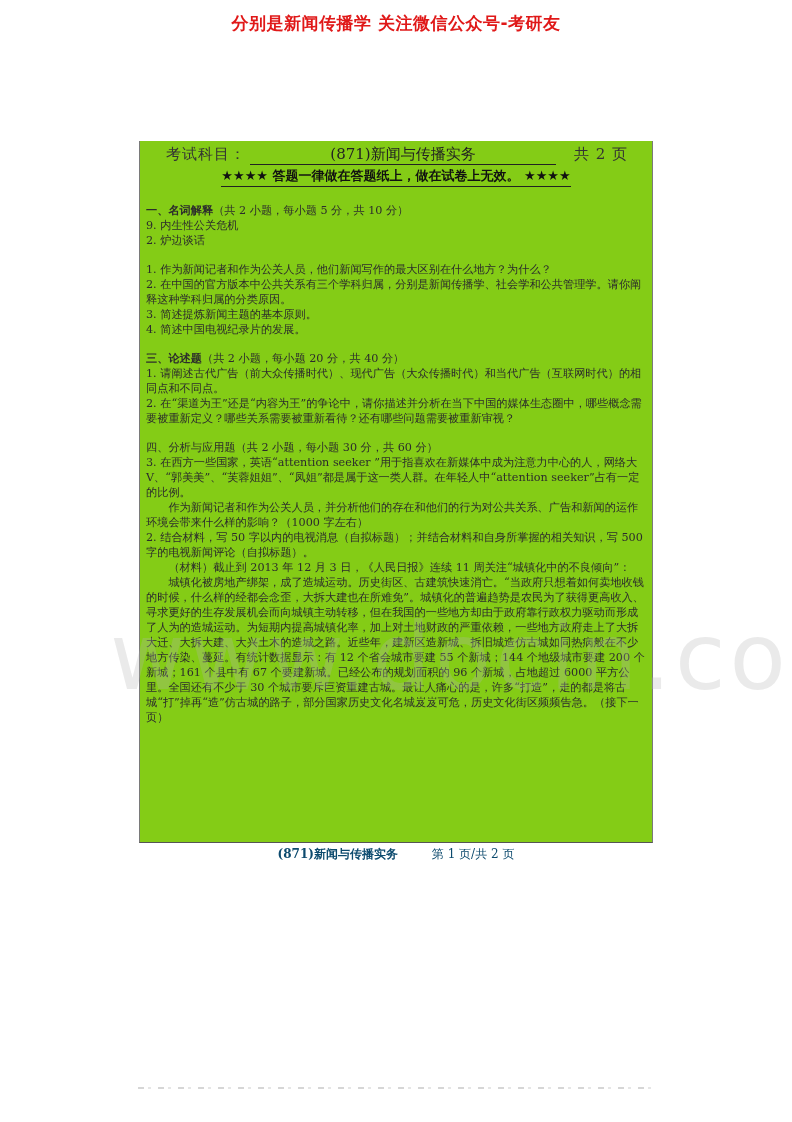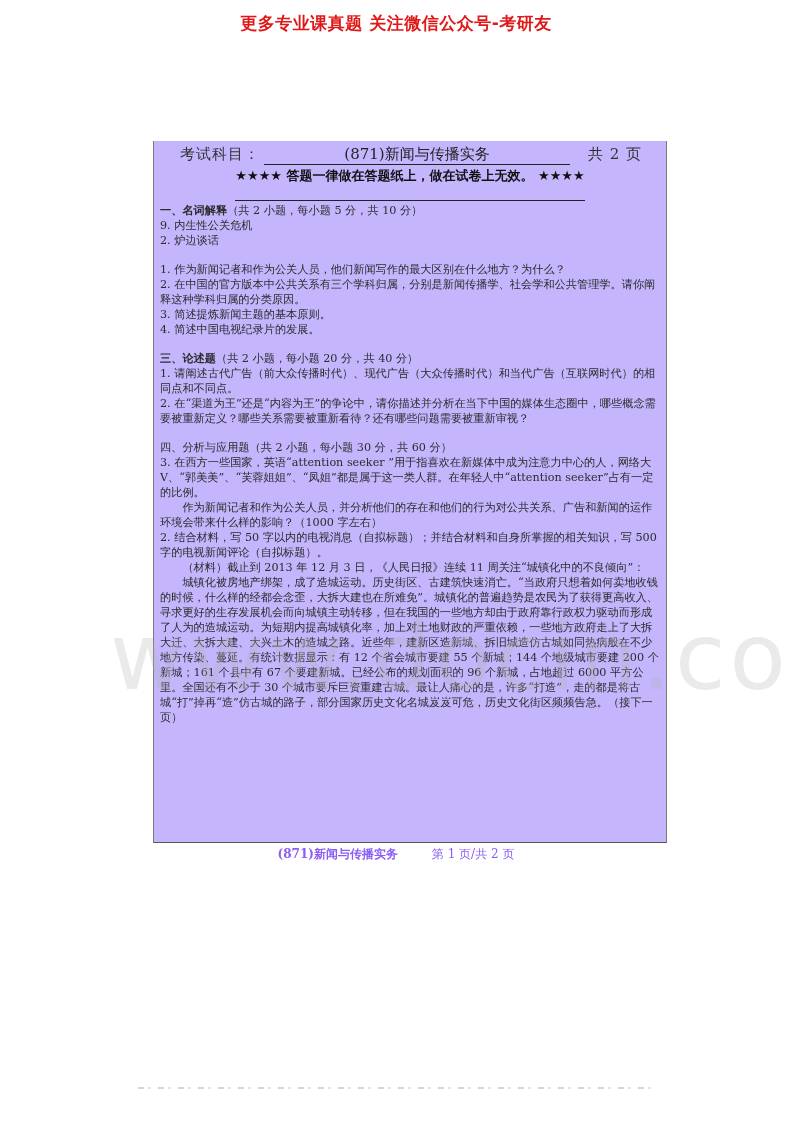--- a/index.html
+++ b/index.html
@@ -7,70 +7,70 @@
     width: 792px; height: 1122px; position: relative; overflow: hidden;
     font-family: "DejaVu Serif", "Liberation Serif", serif;
     color: #2a2a2a;
   }
   .banner {
     position: absolute; top: 12px; left: 0; width: 792px; text-align: center;
     font-family: "DejaVu Sans", "Liberation Sans", sans-serif;
     font-weight: bold; font-size: 17px; color: #e01818; letter-spacing: 0.5px;
   }
   .frame {
-    position: absolute; left: 153px; top: 141px; width: 512px; height: 701px;
+    position: absolute; left: 139px; top: 141px; width: 512px; height: 701px;
     border-left: 1.5px solid #7a7a7a; border-right: 1.5px solid #7a7a7a;
     border-bottom: 1.5px solid #555;
-    background: #c4b5fd;
+    background: #84cc16;
   }
   .title-row {
     position: absolute; top: 4px; left: 0; width: 100%;
     font-size: 15px; color: #333;
   }
   .title-label { position: absolute; left: 26px; top: 0; letter-spacing: 1px; }
   .title-subject {
     position: absolute; left: 110px; top: 0; width: 306px; text-align: center;
     border-bottom: 1px solid #222; padding-bottom: 0px; font-size: 15px; color: #222;
   }
   .title-pages { position: absolute; left: 434px; top: 0; letter-spacing: 1px; text-align: center; }
   .notice {
     position: absolute; top: 26px; left: 0; width: 100%; text-align: center;
     font-family: "DejaVu Sans", "Liberation Sans", sans-serif;
     font-weight: bold; font-size: 13px; color: #111;
   }
-  .notice span.inner { border-bottom: 1px solid #222; padding-bottom: 17px; }
+  .notice span.inner { border-bottom: 1px solid #222; padding-bottom: 3px; }
   .content {
     position: absolute; top: 62px; left: 6px; width: 500px;
     font-size: 11.2px; line-height: 15px; color: #2c2c2c;
   }
   .section { margin-bottom: 14px; }
   .sec-title { font-weight: bold; }
   .sec-title .note { font-weight: normal; }
   .line { white-space: normal; }
   .indent { text-indent: 2em; }
   .footer {
     position: absolute; top: 846px; left: 0; width: 792px; text-align: center;
-    font-size: 12px; color: #8b5cf6;
+    font-size: 12px; color: #0c4a6e;
   }
   .footer .subj { font-weight: bold; margin-right: 30px; }
   .watermark {
     position: absolute; left: 110px; top: 608px; width: 600px; height: 100px;
     font-family: "DejaVu Sans", "Liberation Sans", sans-serif;
     font-size: 92px; color: rgba(180,180,180,0.28); letter-spacing: 4px;
     pointer-events: none; white-space: nowrap; line-height: 100px;
   }
   .scanline {
     position: absolute; left: 138px; top: 1087px; width: 520px; height: 2px;
     background: repeating-linear-gradient(90deg, #d6d6d6 0 6px, transparent 6px 10px, #e6e6e6 10px 13px, transparent 13px 20px);
   }
 </style>
 </head>
 <body>
 
-<div class="banner">更多专业课真题 关注微信公众号-考研友</div>
+<div class="banner">分别是新闻传播学 关注微信公众号-考研友</div>
 
 <div class="frame">
   <div class="title-row">
     <span class="title-label">考试科目：</span>
     <span class="title-subject">(871)新闻与传播实务</span>
     <span class="title-pages">共 2 页</span>
   </div>
   <div class="notice">
     <span class="inner">★★★★ 答题一律做在答题纸上，做在试卷上无效。 ★★★★</span>
   </div>

